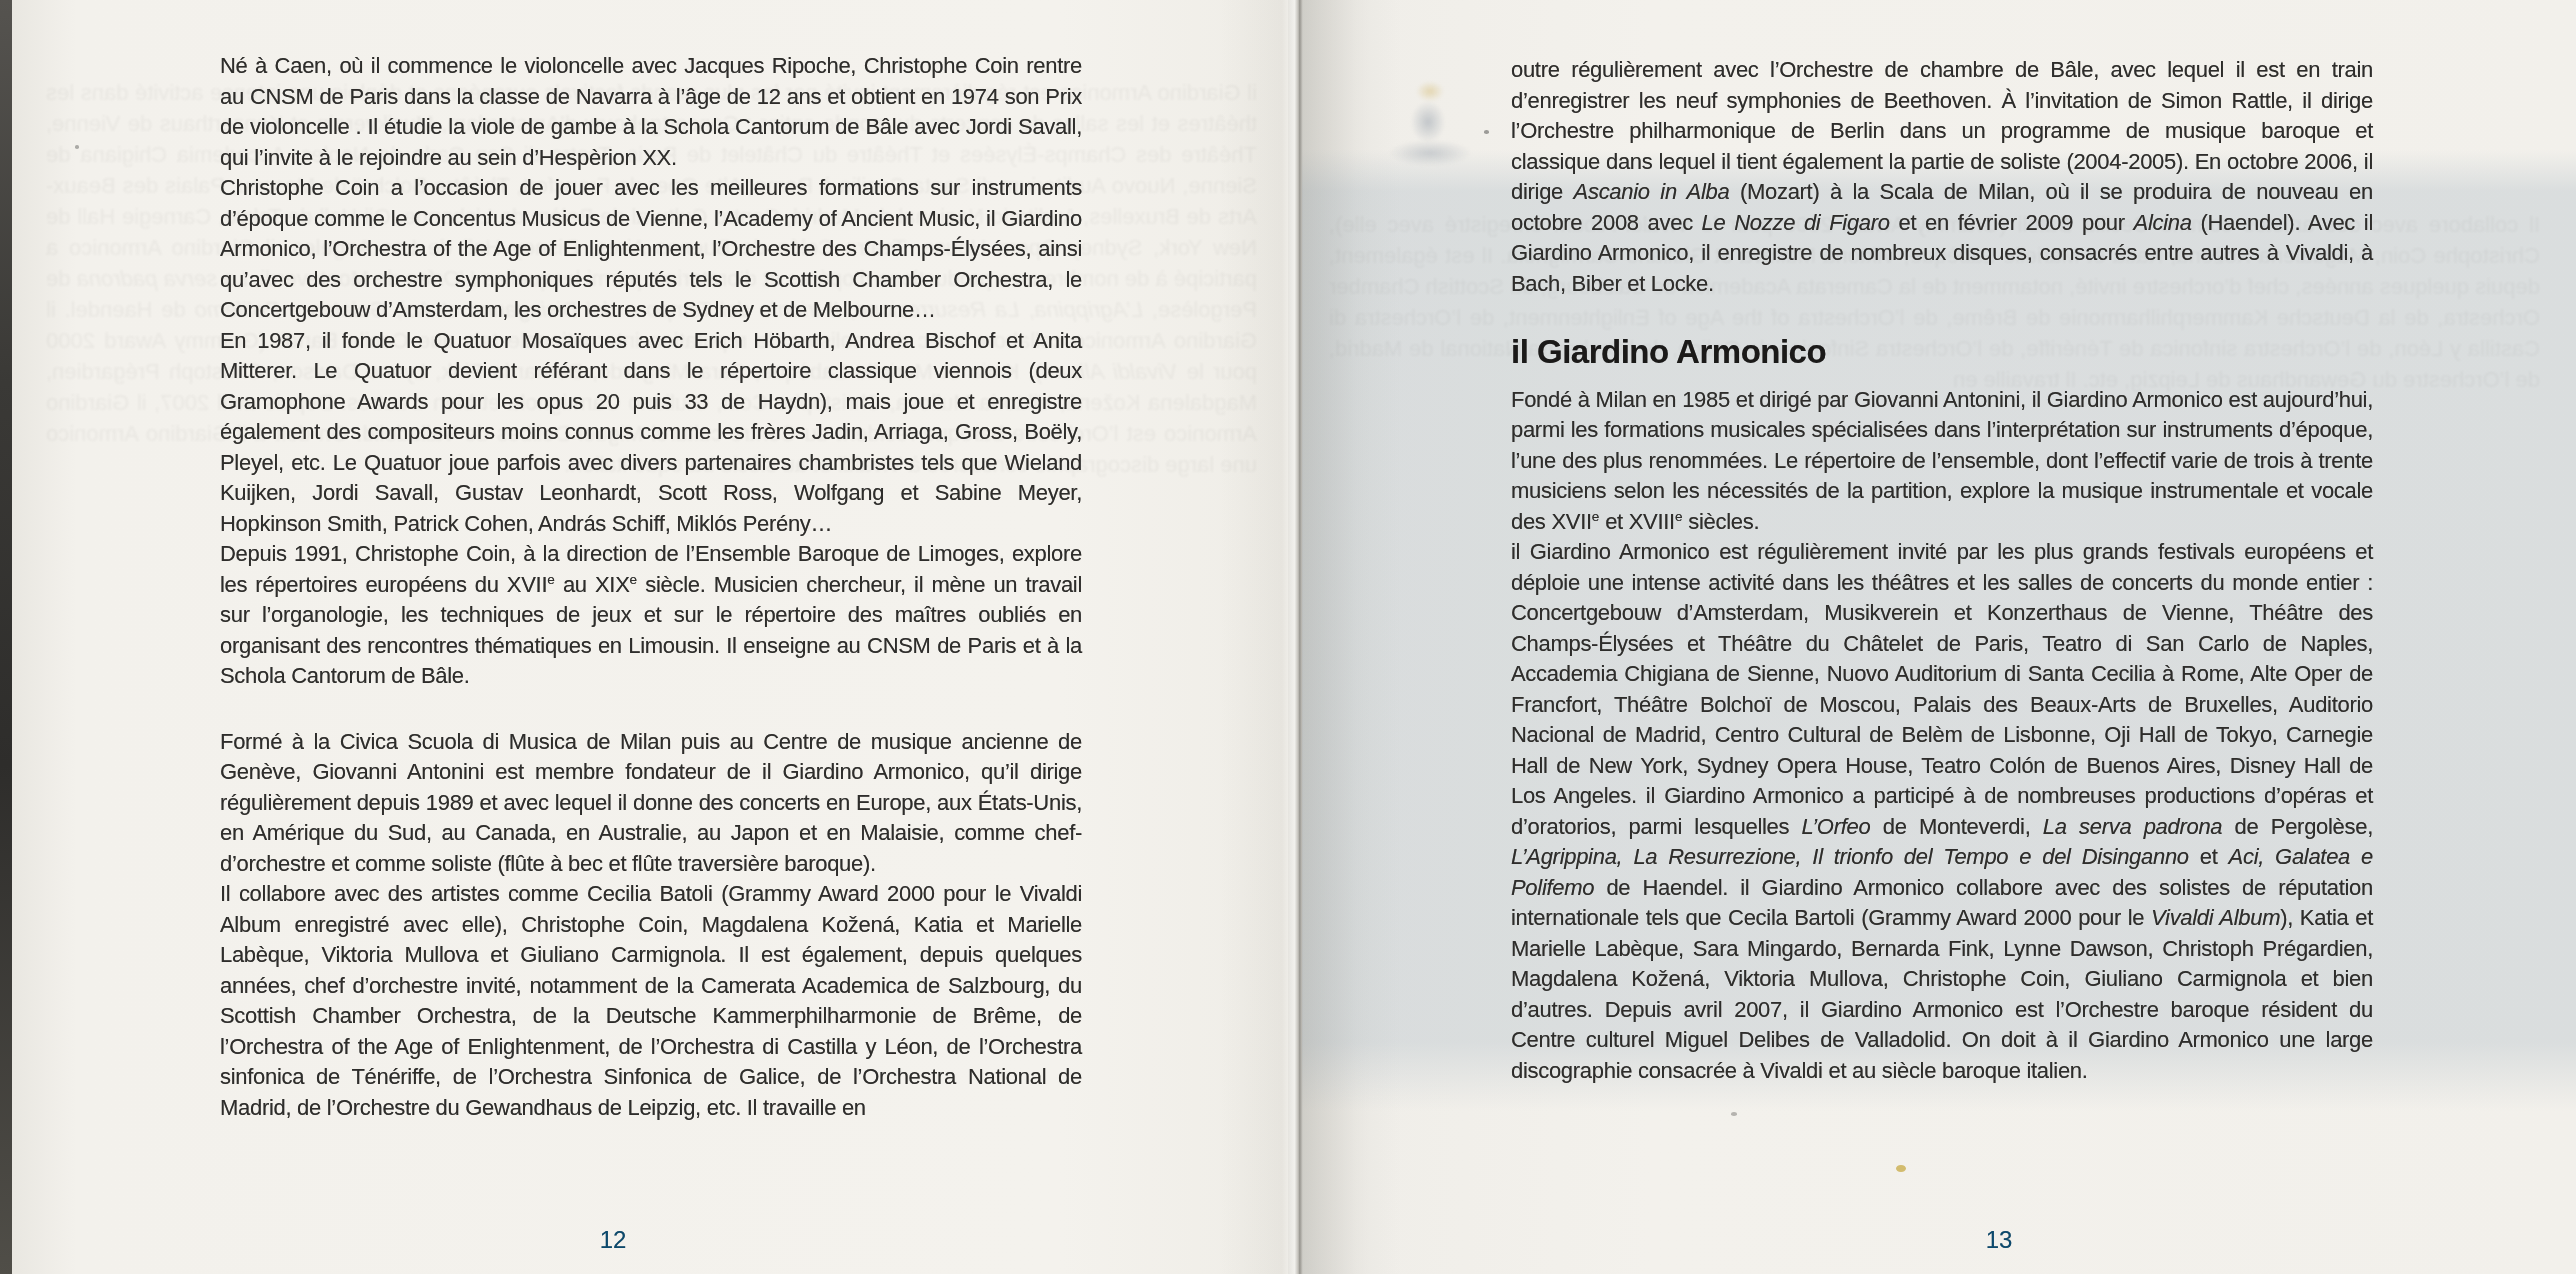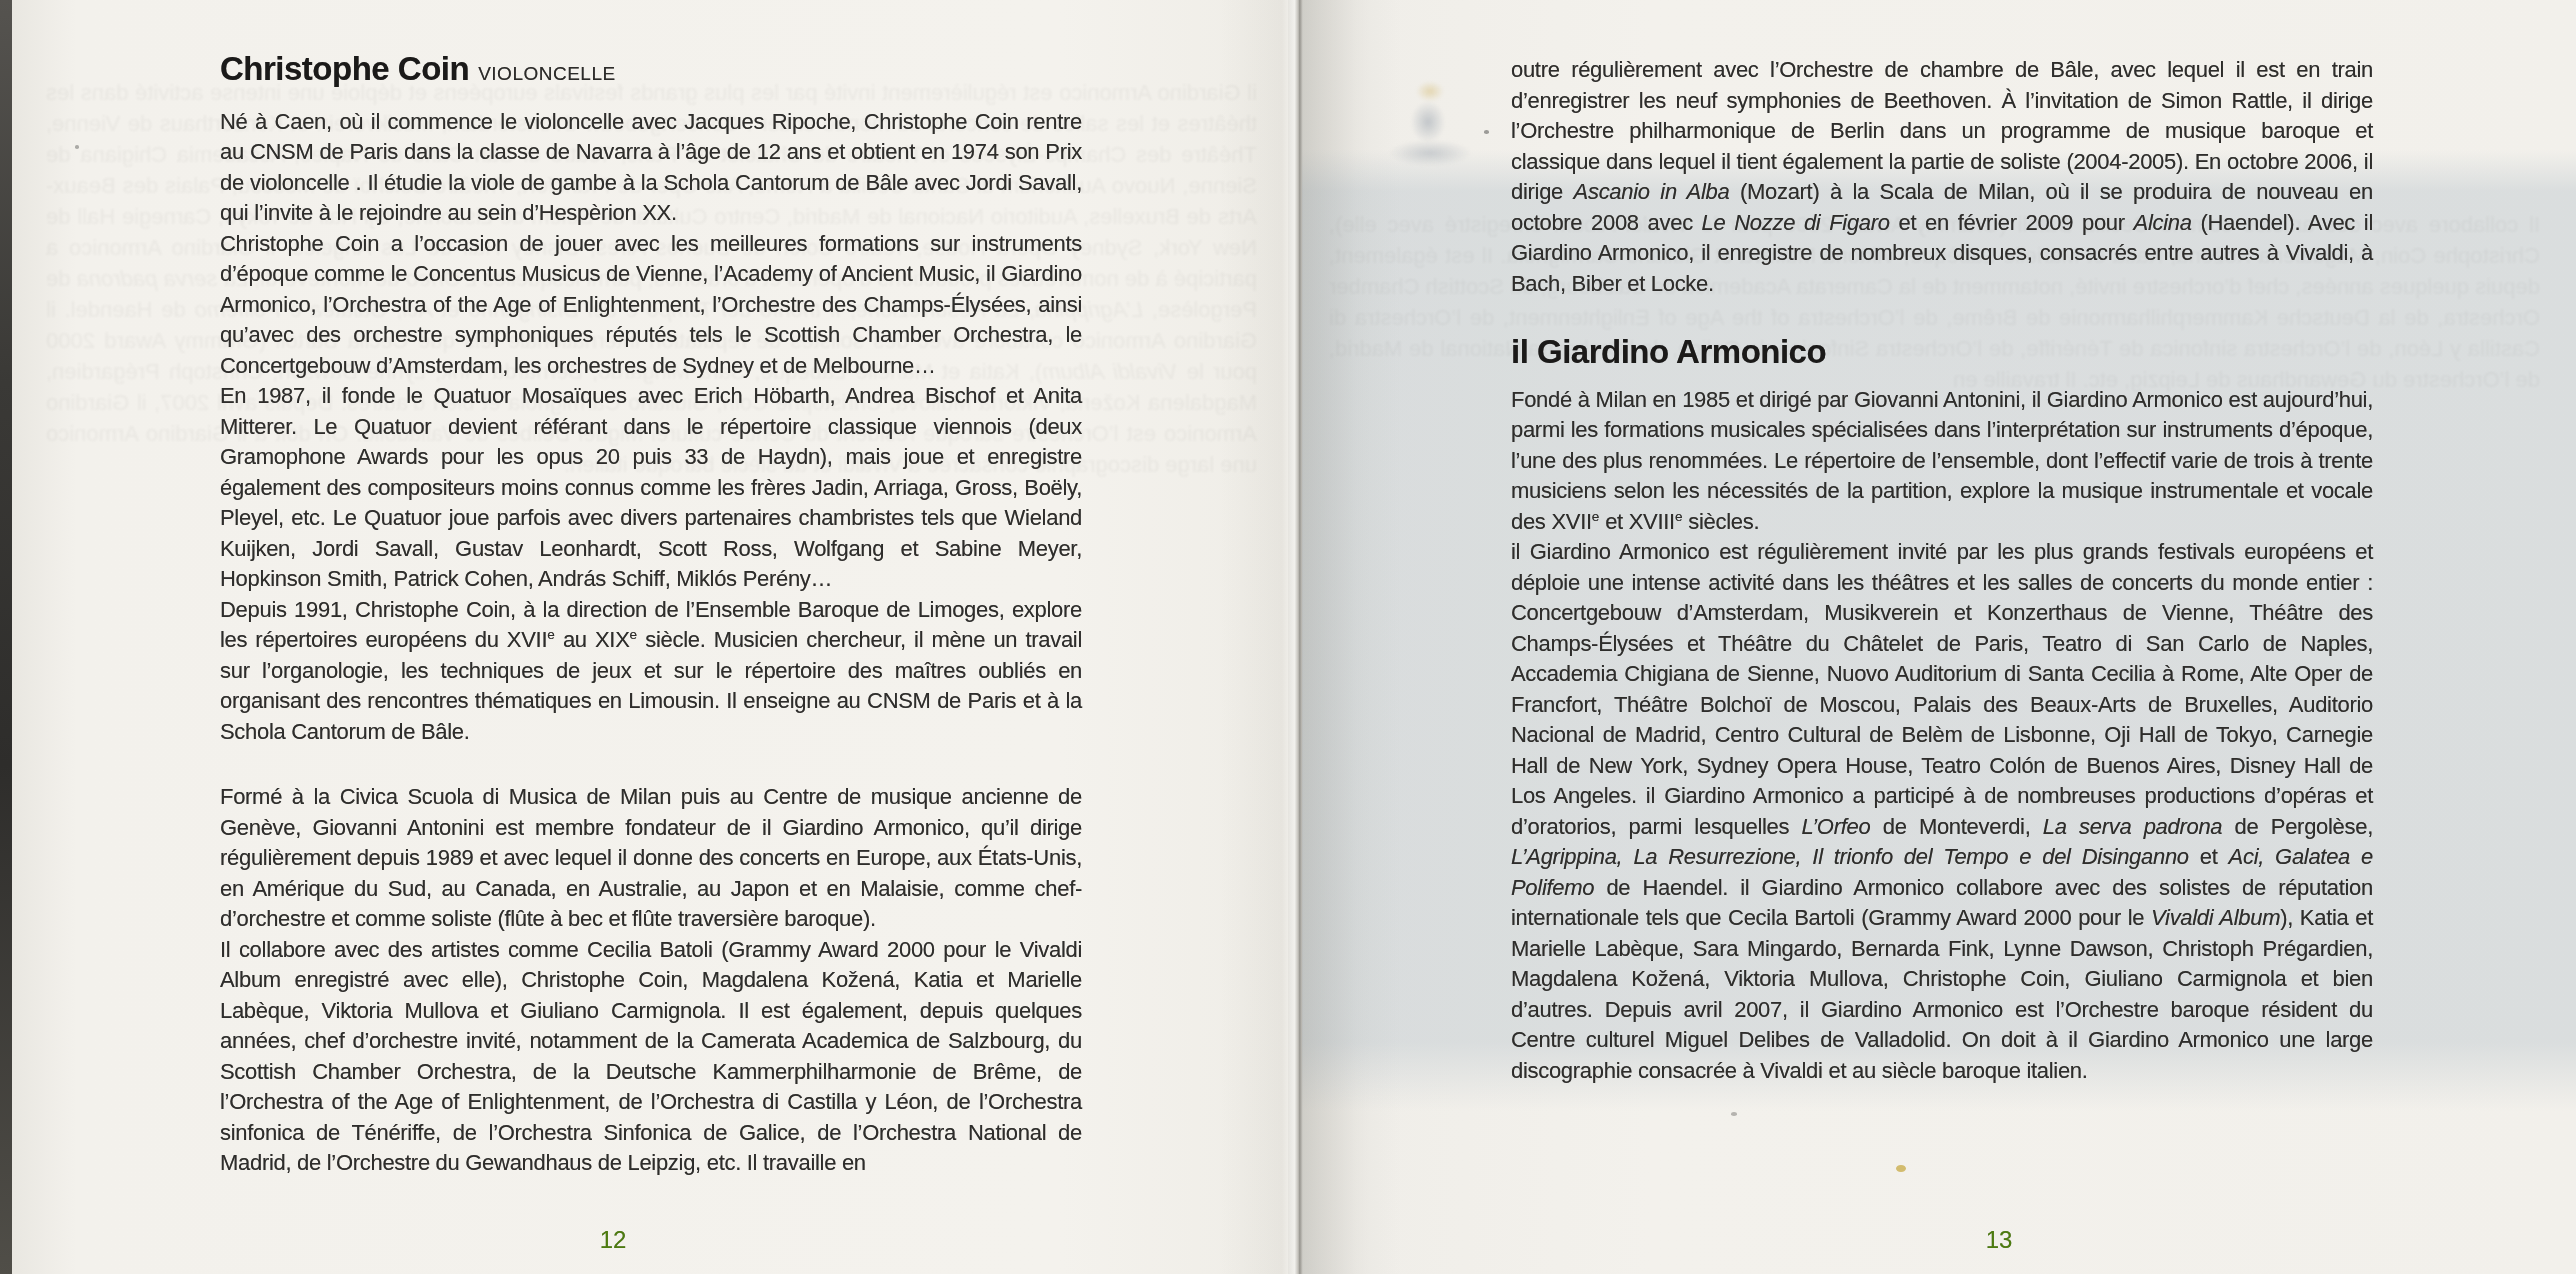--- a/index.html
+++ b/index.html
@@ -112,21 +112,21 @@
   }
   .sect-follow { margin-top: 35px; }
   .col sup { font-size: 0.62em; line-height: 0; vertical-align: super; letter-spacing: 0; }
   .col i { font-style: italic; }
   
   .pageno {
     position: absolute;
     width: 862px;
     text-align: center;
     font-size: 24px;
-    color: #4d7c0f;
+    color: #0c4a6e;
     text-shadow: 0 0 0.5px rgba(60,59,57,0.5);
   }
   .pageno-left  { left: 182px;  top: 1226px; }
   .pageno-right { left: 1568px; top: 1226px; }
   
   .speck { position: absolute; border-radius: 50%; pointer-events: none; }
   .speck-yellow { left: 1896px; top: 1165px; width: 10px; height: 7.3px; background: #c2a02c; opacity: 0.65; filter: blur(0.5px); }
   .speck-dark-1 { left: 1484px; top: 130px; width: 4.6px; height: 3.6px; background: #4a4a48; opacity: 0.5; filter: blur(0.5px); }
   .speck-dark-2 { left: 75px;   top: 145px; width: 3.6px; height: 3.6px; background: #565553; opacity: 0.45; filter: blur(0.5px); }
   .speck-dark-3 { left: 1731px; top: 1112px; width: 5.5px; height: 3.6px; background: #5a5956; opacity: 0.4; filter: blur(0.5px); }
@@ -143,23 +143,20 @@
   <div class="coolband"></div>
 
   <div class="ghost ghost-left">il Giardino Armonico est régulièrement invité par les plus grands festivals européens et déploie une intense activité dans les théâtres et les salles de concerts du monde entier : Concertgebouw d’Amsterdam, Musikverein et Konzerthaus de Vienne, Théâtre des Champs-Élysées et Théâtre du Châtelet de Paris, Teatro di San Carlo de Naples, Accademia Chigiana de Sienne, Nuovo Auditorium di Santa Cecilia à Rome, Alte Oper de Francfort, Théâtre Bolchoï de Moscou, Palais des Beaux-Arts de Bruxelles, Auditorio Nacional de Madrid, Centro Cultural de Belèm de Lisbonne, Oji Hall de Tokyo, Carnegie Hall de New York, Sydney Opera House, Teatro Colón de Buenos Aires, Disney Hall de Los Angeles. il Giardino Armonico a participé à de nombreuses productions d’opéras et d’oratorios, parmi lesquelles <i>L’Orfeo</i> de Monteverdi, <i>La serva padrona</i> de Pergolèse, <i>L’Agrippina, La Resurrezione, Il trionfo del Tempo e del Disinganno</i> et <i>Aci, Galatea e Polifemo</i> de Haendel. il Giardino Armonico collabore avec des solistes de réputation internationale tels que Cecila Bartoli (Grammy Award 2000 pour le <i>Vivaldi Album</i>), Katia et Marielle Labèque, Sara Mingardo, Bernarda Fink, Lynne Dawson, Christoph Prégardien, Magdalena Kožená, Viktoria Mullova, Christophe Coin, Giuliano Carmignola et bien d’autres. Depuis avril 2007, il Giardino Armonico est l’Orchestre baroque résident du Centre culturel Miguel Delibes de Valladolid. On doit à il Giardino Armonico une large discographie consacrée à Vivaldi et au siècle baroque italien.</div>
   <div class="ghost ghost-right">Il collabore avec des artistes comme Cecilia Batoli (Grammy Award 2000 pour le Vivaldi Album enregistré avec elle), Christophe Coin, Magdalena Kožená, Katia et Marielle Labèque, Viktoria Mullova et Giuliano Carmignola. Il est également, depuis quelques années, chef d’orchestre invité, notamment de la Camerata Academica de Salzbourg, du Scottish Chamber Orchestra, de la Deutsche Kammerphilharmonie de Brême, de l’Orchestra of the Age of Enlightenment, de l’Orchestra di Castilla y Léon, de l’Orchestra sinfonica de Ténériffe, de l’Orchestra Sinfonica de Galice, de l’Orchestra National de Madrid, de l’Orchestre du Gewandhaus de Leipzig, etc. Il travaille en</div>
   <div class="fig-ghost"></div>
 
   <div class="spine"></div>
 
   <div class="col col-left">
     <section>
-      <h2 class="sect-heading">
-        <span class="name">Christophe Coin</span><span class="role">VIOLONCELLE</span>
-      </h2>
       <p>Né à Caen, où il commence le violoncelle avec Jacques Ripoche, Christophe Coin rentre au CNSM de Paris dans la classe de Navarra à l’âge de 12 ans et obtient en 1974 son Prix de violoncelle . Il étudie la viole de gambe à la Schola Cantorum de Bâle avec Jordi Savall, qui l’invite à le rejoindre au sein d’Hespèrion XX.</p>
       <p>Christophe Coin a l’occasion de jouer avec les meilleures formations sur instruments d’époque comme le Concentus Musicus de Vienne, l’Academy of Ancient Music, il Giardino Armonico, l’Orchestra of the Age of Enlightenment, l’Orchestre des Champs-Élysées, ainsi qu’avec des orchestre symphoniques réputés tels le Scottish Chamber Orchestra, le Concertgebouw d’Amsterdam, les orchestres de Sydney et de Melbourne…</p>
       <p>En 1987, il fonde le Quatuor Mosaïques avec Erich Höbarth, Andrea Bischof et Anita Mitterer. Le Quatuor devient référant dans le répertoire classique viennois (deux Gramophone Awards pour les opus 20 puis 33 de Haydn), mais joue et enregistre également des compositeurs moins connus comme les frères Jadin, Arriaga, Gross, Boëly, Pleyel, etc. Le Quatuor joue parfois avec divers partenaires chambristes tels que Wieland Kuijken, Jordi Savall, Gustav Leonhardt, Scott Ross, Wolfgang et Sabine Meyer, Hopkinson Smith, Patrick Cohen, András Schiff, Miklós Perény…</p>
       <p>Depuis 1991, Christophe Coin, à la direction de l’Ensemble Baroque de Limoges, explore les répertoires européens du XVII<sup>e</sup> au XIX<sup>e</sup> siècle. Musicien chercheur, il mène un travail sur l’organologie, les techniques de jeux et sur le répertoire des maîtres oubliés en organisant des rencontres thématiques en Limousin. Il enseigne au CNSM de Paris et à la Schola Cantorum de Bâle.</p>
     </section>
 
     <section class="sect-follow">
       <p>Formé à la Civica Scuola di Musica de Milan puis au Centre de musique ancienne de Genève, Giovanni Antonini est membre fondateur de il Giardino Armonico, qu’il dirige régulièrement depuis 1989 et avec lequel il donne des concerts en Europe, aux États-Unis, en Amérique du Sud, au Canada, en Australie, au Japon et en Malaisie, comme chef-d’orchestre et comme soliste (flûte à bec et flûte traversière baroque).</p>
       <p>Il collabore avec des artistes comme Cecilia Batoli (Grammy Award 2000 pour le Vivaldi Album enregistré avec elle), Christophe Coin, Magdalena Kožená, Katia et Marielle Labèque, Viktoria Mullova et Giuliano Carmignola. Il est également, depuis quelques années, chef d’orchestre invité, notamment de la Camerata Academica de Salzbourg, du Scottish Chamber Orchestra, de la Deutsche Kammerphilharmonie de Brême, de l’Orchestra of the Age of Enlightenment, de l’Orchestra di Castilla y Léon, de l’Orchestra sinfonica de Ténériffe, de l’Orchestra Sinfonica de Galice, de l’Orchestra National de Madrid, de l’Orchestre du Gewandhaus de Leipzig, etc. Il travaille en</p>
     </section>

